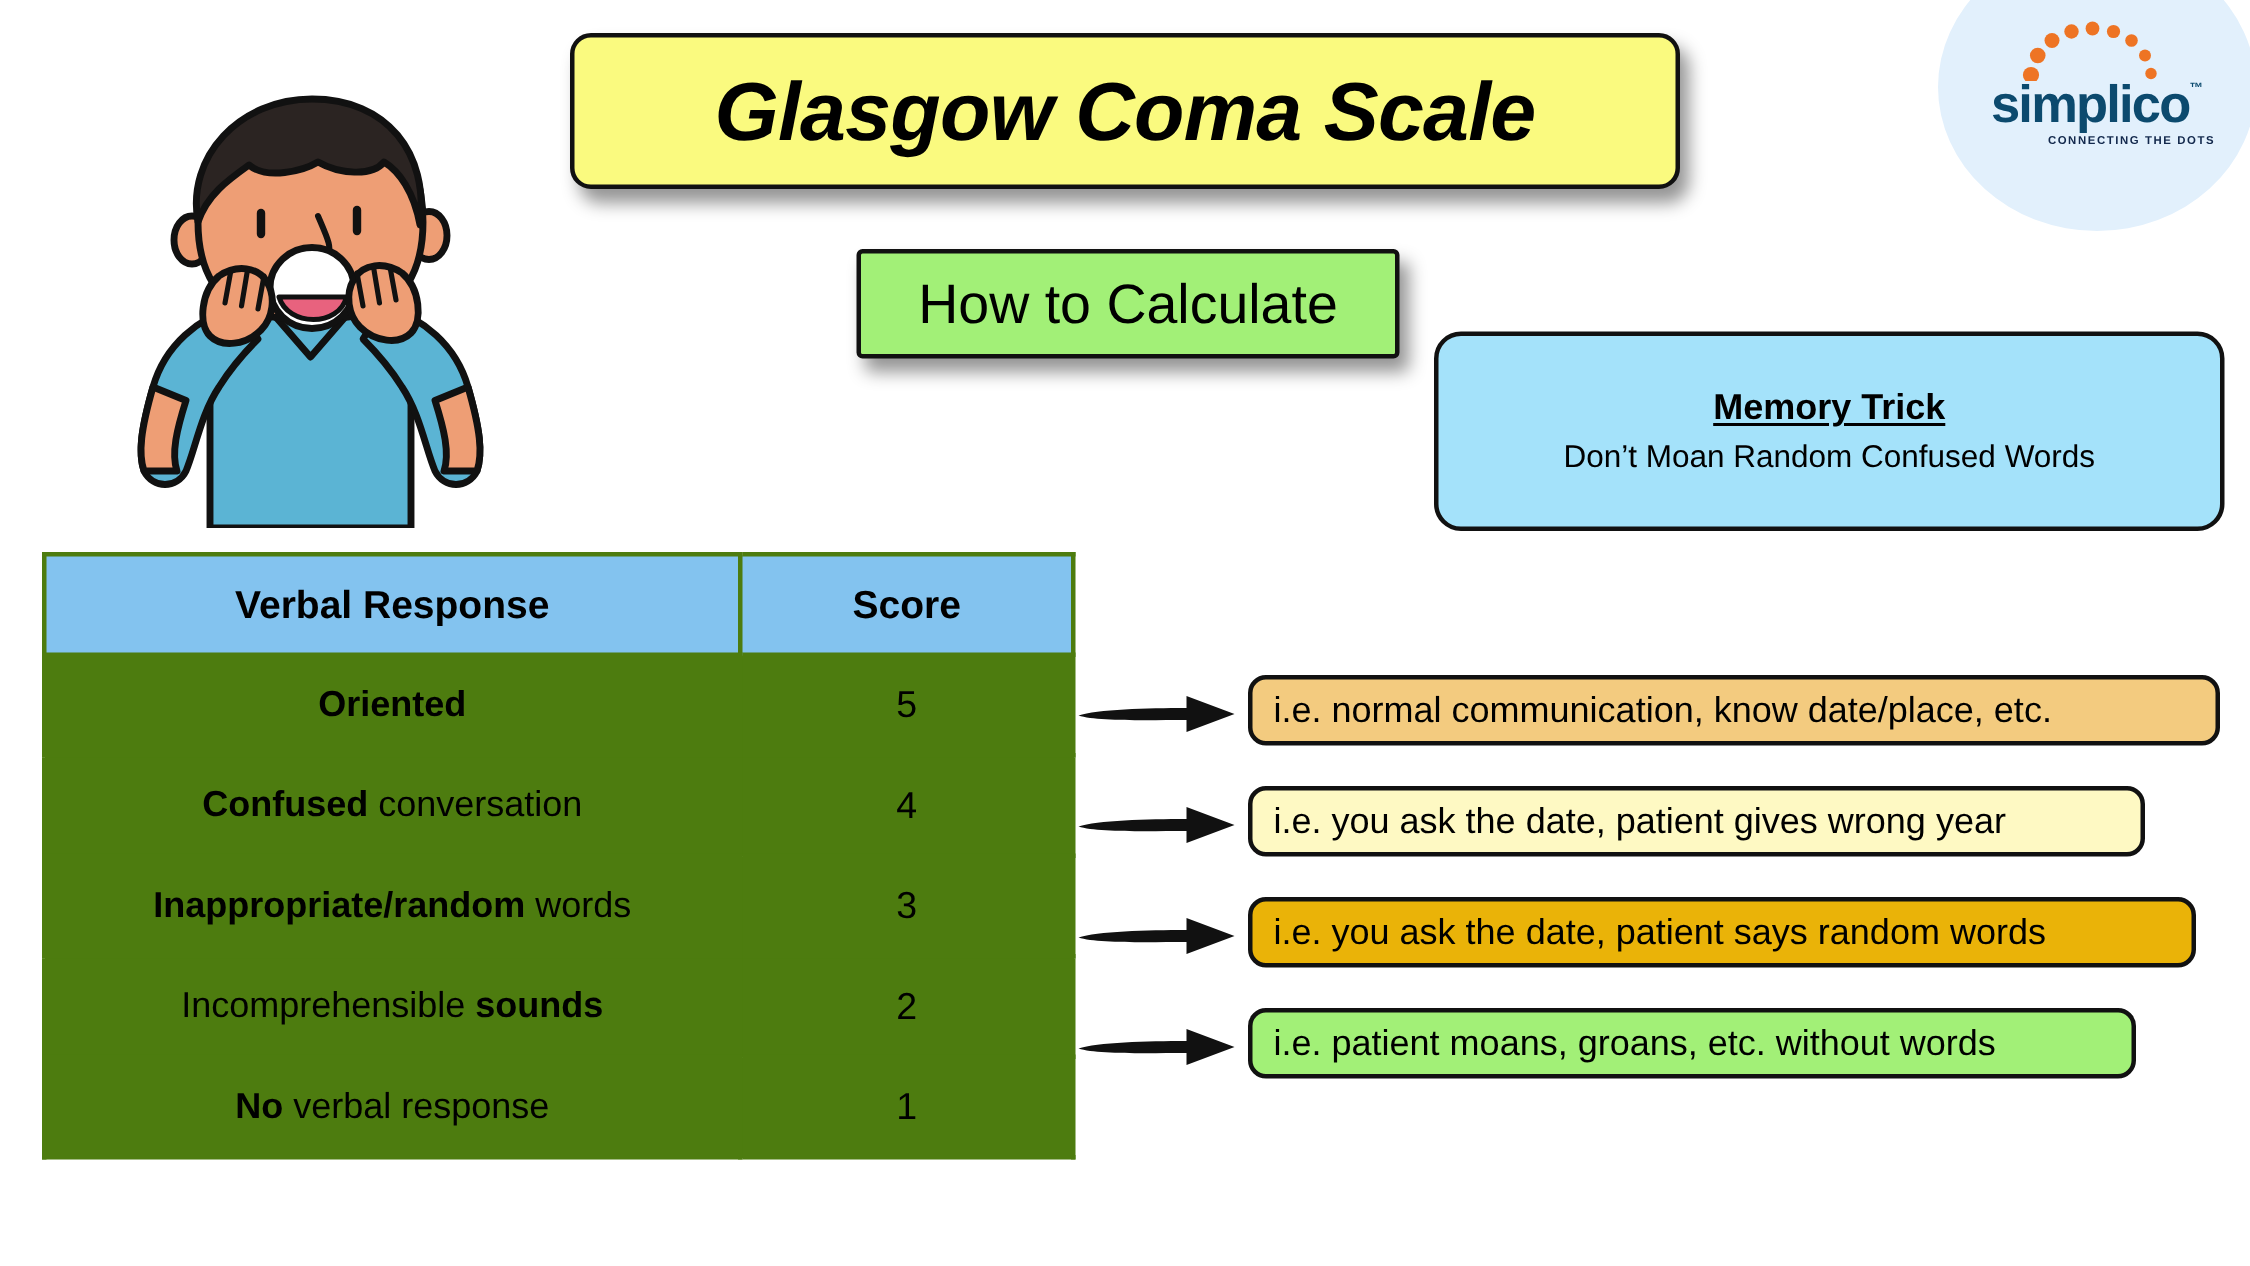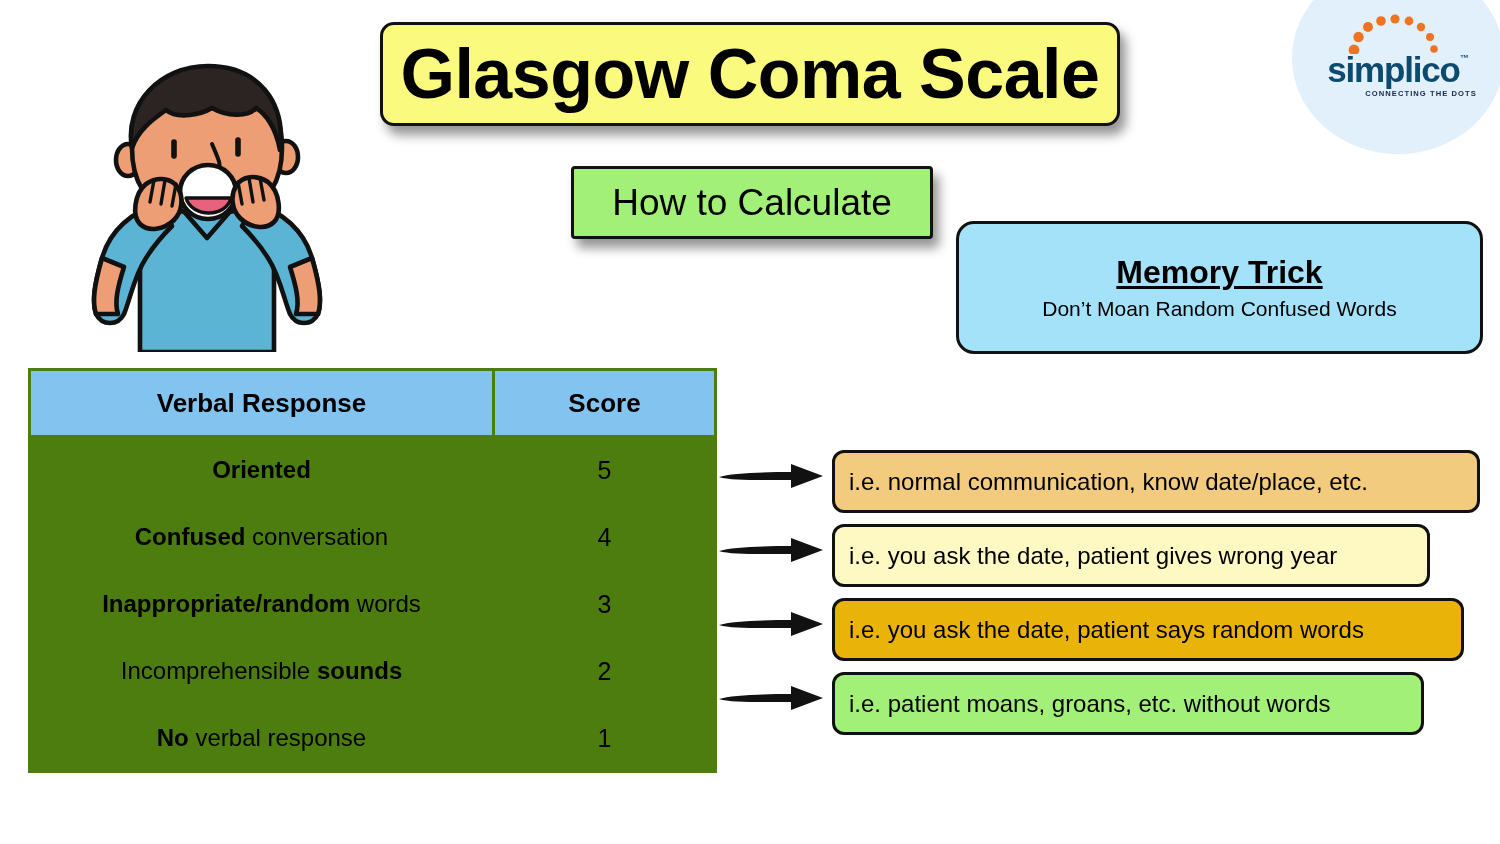--- a/index.html
+++ b/index.html
@@ -100,24 +100,25 @@
   .title-box {
     left: 380px;
     top: 22px;
     width: 740px;
     height: 104px;
     background: #FAFA7F;
     border-radius: 14px;
     box-shadow: 6px 9px 11px rgba(0,0,0,0.42);
   }
   .title-box span {
-    font-size: 70px;
+    font-size: 55px;
     font-weight: bold;
     letter-spacing: -0.5px;
     line-height: 1;
+    font-style: italic;
   }
   .subtitle-box {
     left: 571px;
     top: 166px;
     width: 362px;
     height: 73px;
     background: #A2F077;
     box-shadow: 6px 9px 11px rgba(0,0,0,0.42);
   }
   .subtitle-box span {
@@ -135,21 +136,21 @@
     height: 133px;
     background: #A4E2FA;
     border: 3px solid #111111;
     border-radius: 18px;
     display: flex;
     flex-direction: column;
     align-items: center;
     justify-content: center;
   }
   .memory-title {
-    font-size: 32px;
+    font-size: 24px;
     font-weight: bold;
     text-decoration: underline;
     text-underline-offset: 3px;
     line-height: 1.1;
     margin-bottom: 7px;
   }
   .memory-text {
     font-size: 21px;
     line-height: 1.1;
   }
@@ -199,21 +200,21 @@
   
   .callout {
     position: absolute;
     box-sizing: border-box;
     left: 832px;
     border: 3px solid #111111;
     border-radius: 12px;
     display: flex;
     align-items: center;
     padding: 0 14px;
-    height: 63px;
+    height: 47px;
     font-size: 24px;
     line-height: 1.05;
     white-space: nowrap;
   }
   .callout-1 { top: 450px; width: 648px; background: #F3CB7F; }
   .callout-2 { top: 524px; width: 598px; background: #fef9c3; }
   .callout-3 { top: 598px; width: 632px; background: #eab308; }
   .callout-4 { top: 672px; width: 592px; background: #A2F077; }
 </style>
 </head>

